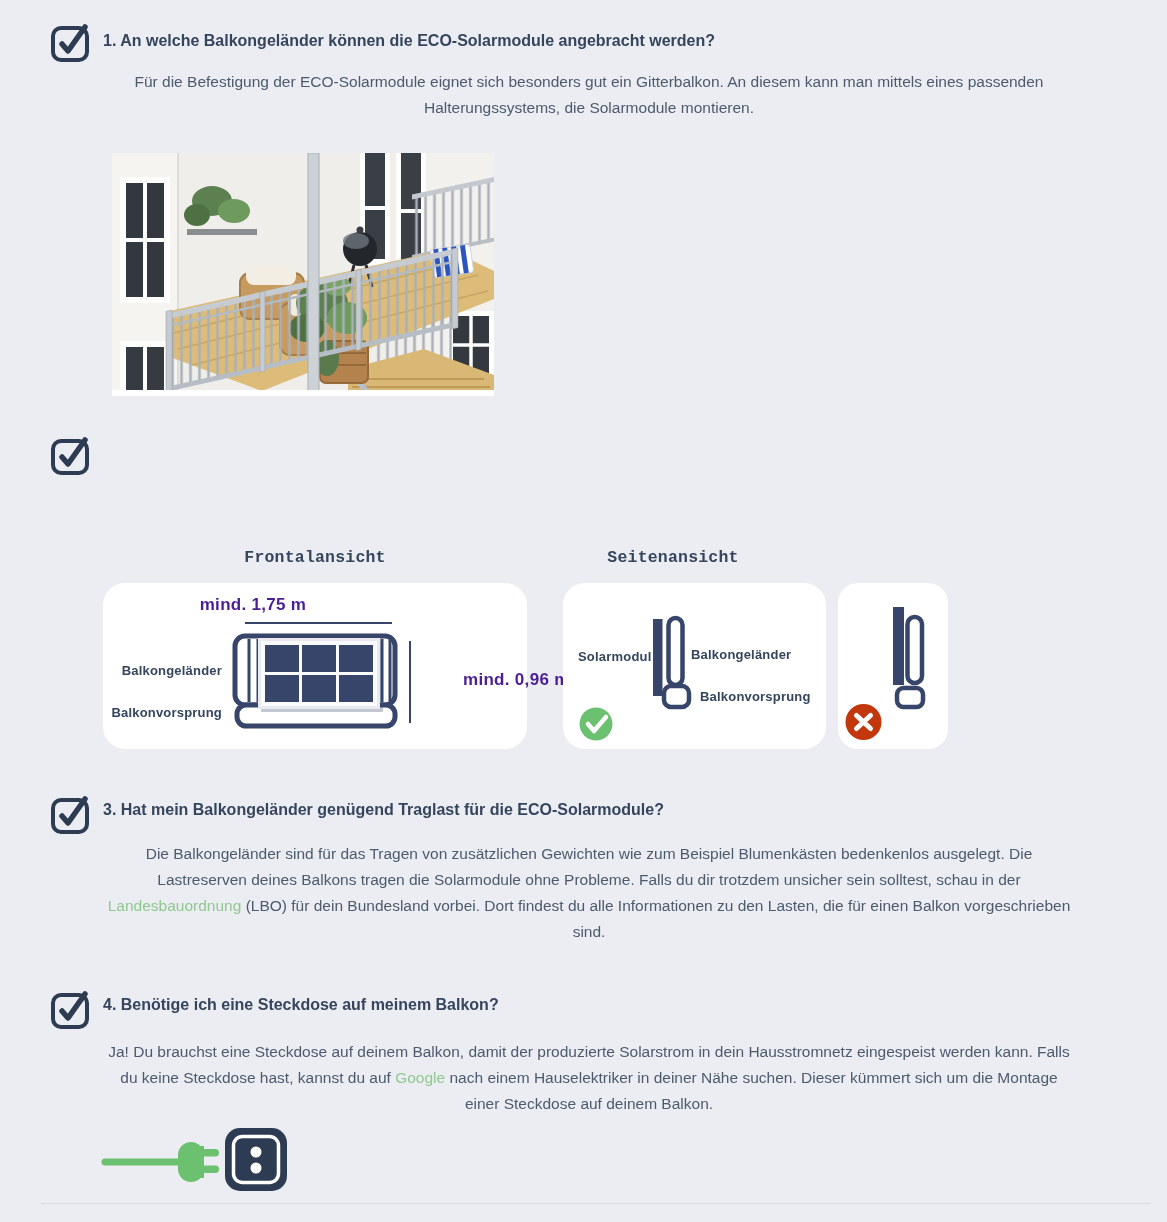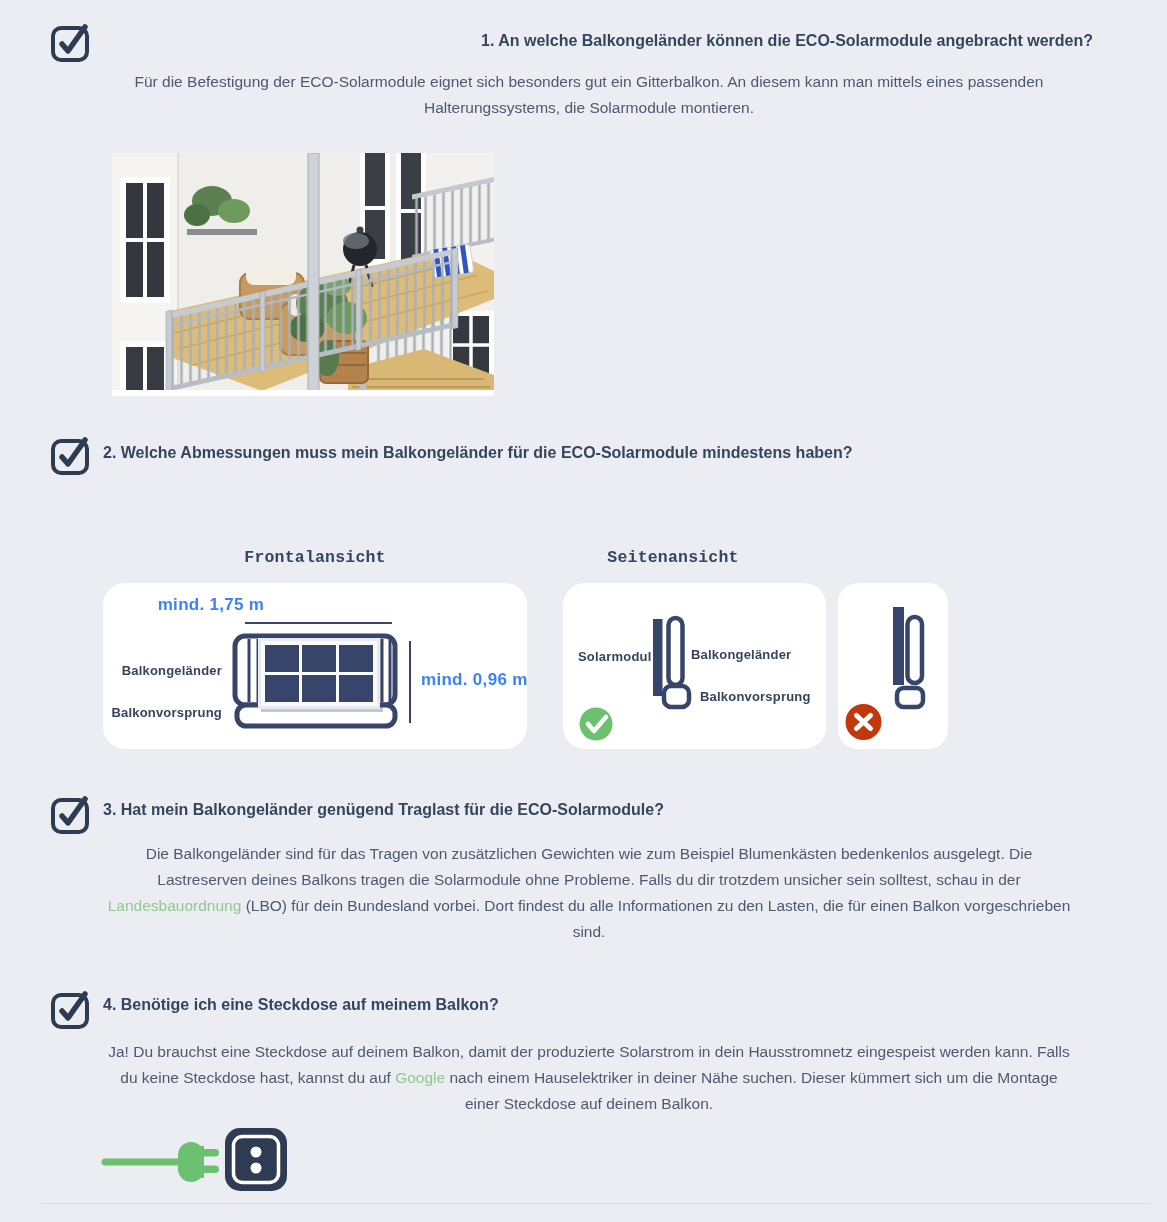--- a/index.html
+++ b/index.html
@@ -10,37 +10,37 @@
   .qtitle { position:absolute; left:103px; width:990px; font-size:16px; font-weight:bold; color:#35455e; }
   .qbody  { position:absolute; left:103px; width:972px; font-size:15.5px; line-height:26px; color:#4d5a6e;text-align:center; }
   .qbody a { color:#8fc98f; text-decoration:none; cursor:pointer; }
 
   .photo { position:absolute; left:112px; top:153px; width:382px; height:243px; }
 
   .diag-title { position:absolute; top:548px; font-size:16.5px; font-weight:bold; color:#35455e; text-align:center; letter-spacing:.2px;font-family:Liberation Mono, monospace; }
   .card { position:absolute; top:583px; height:166px; background:#ffffff; border-radius:22px; }
   .card svg { position:absolute; left:0; top:0; }
   .dlabel { position:absolute; font-size:13px; font-weight:bold; color:#35455e; white-space:nowrap; letter-spacing:.2px; }
-  .dmeasure { position:absolute; font-size:17px; font-weight:bold; color:#3b82f6; white-space:nowrap; letter-spacing:.3px; }
+  .dmeasure { position:absolute; font-size:17px; font-weight:bold; color:#4c1d95; white-space:nowrap; letter-spacing:.3px;margin-left:42px; }
 
   .plug-illo { position:absolute; left:100px; top:1126px; width:200px; height:70px; }
   .divider { position:absolute; left:41px; top:1203px; width:1109px; height:1px; background:#d9dbdf; }
 </style>
 </head>
 <body>
 
 <div class="page">
 
   <div class="qcheck" style="left:49px; top:19px;">
     <svg viewBox="0 0 42 44" width="42" height="44">
       <rect x="4" y="9" width="34" height="32" rx="8" fill="none" stroke="#2e3c53" stroke-width="4"></rect>
       <path d="M13 25 L19 32 L36 8" fill="none" stroke="#2e3c53" stroke-width="5.5" stroke-linecap="round" stroke-linejoin="round"></path>
     </svg>
   </div>
-  <div class="qtitle" style="top:32px;text-align:right;">1. An welche Balkongeländer können die ECO-Solarmodule angebracht werden?</div>
+  <div class="qtitle" style="top:32px;">1. An welche Balkongeländer können die ECO-Solarmodule angebracht werden?</div>
   <div class="qbody" style="top:69px;">Für die Befestigung der ECO-Solarmodule eignet sich besonders gut ein Gitterbalkon. An diesem kann man mittels eines passenden Halterungssystems, die Solarmodule montieren.</div>
 
   <div class="photo">
     <svg viewBox="0 0 382 243" width="382" height="243">
       <defs>
         <pattern id="bars" width="9" height="10" patternUnits="userSpaceOnUse">
           <rect width="9" height="10" fill="none"></rect>
           <line x1="4.5" y1="0" x2="4.5" y2="10" stroke="#a9b0b8" stroke-width="2.6"></line>
         </pattern>
       </defs>
@@ -142,21 +142,20 @@
       <rect x="0" y="237" width="382" height="6" fill="#ffffff"></rect>
     </svg>
   </div>
 
   <div class="qcheck" style="left:49px; top:432px;">
     <svg viewBox="0 0 42 44" width="42" height="44">
       <rect x="4" y="9" width="34" height="32" rx="8" fill="none" stroke="#2e3c53" stroke-width="4"></rect>
       <path d="M13 25 L19 32 L36 8" fill="none" stroke="#2e3c53" stroke-width="5.5" stroke-linecap="round" stroke-linejoin="round"></path>
     </svg>
   </div>
-  <div class="qtitle" style="top:444px;">2. Welche Abmessungen muss mein Balkongeländer für die ECO-Solarmodule mindestens haben?</div>
 
   <div class="diag-title" style="left:103px; width:424px;">Frontalansicht</div>
   <div class="diag-title" style="left:553px; width:240px;">Seitenansicht</div>
 
   <div class="card" style="left:103px; width:424px;">
     <svg viewBox="0 0 424 166" width="424" height="166">
       <line x1="142" y1="40" x2="289" y2="40" stroke="#364569" stroke-width="2"></line>
       <line x1="307" y1="58" x2="307" y2="140" stroke="#364569" stroke-width="2"></line>
 
       <rect x="132" y="53" width="160" height="69" rx="10" fill="#ffffff" stroke="#364569" stroke-width="5"></rect>

